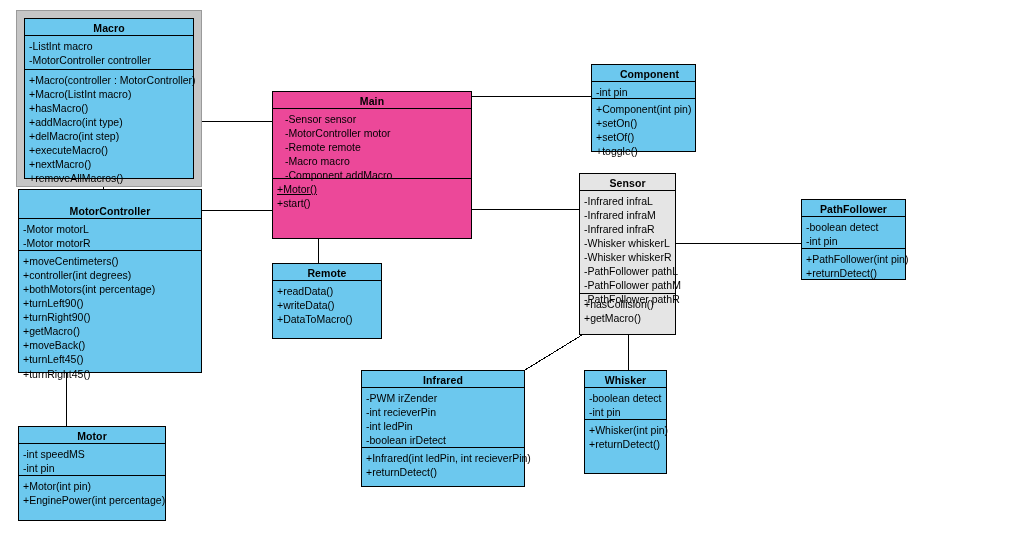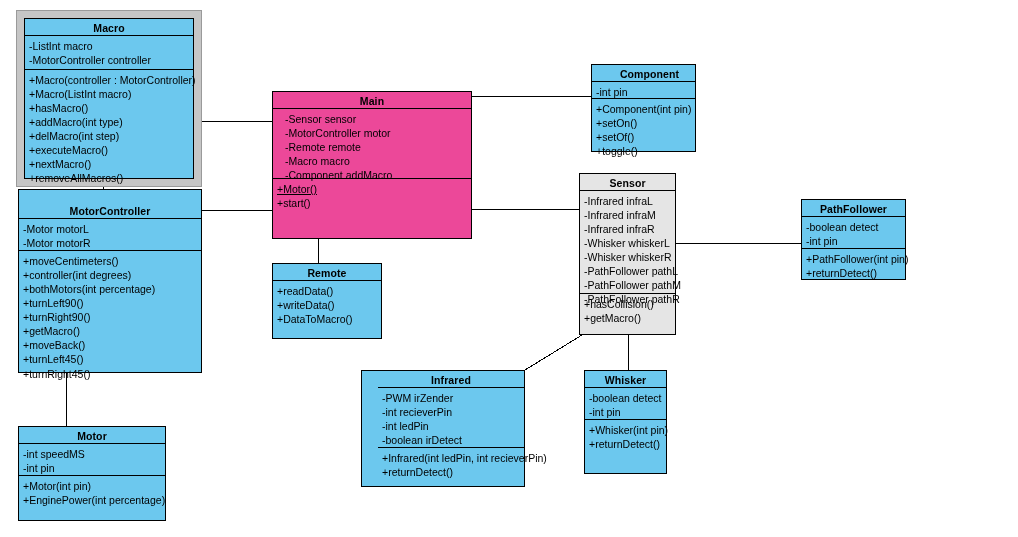--- a/index.html
+++ b/index.html
@@ -191,21 +191,21 @@
       <div class="cls-title" style="height: 17px;">PathFollower</div>
       <div class="cls-section cls-attrs" style="height: 32px;">
         <div class="cls-row">-boolean detect</div>
         <div class="cls-row">-int pin</div>
       </div>
       <div class="cls-section cls-methods-fill" style="height: 30px;">
         <div class="cls-row">+PathFollower(int pin)</div>
         <div class="cls-row">+returnDetect()</div>
       </div>
     </div>
-    <div class="uml-class" style="left: 361px; top: 370px; width: 164px; height: 117px; background: rgb(108, 200, 238); border-color: rgb(0, 0, 0); padding-left: 16px;">
+    <div class="uml-class" style="left: 361px; top: 370px; width: 164px; height: 117px; background: rgb(108, 200, 238); border-color: rgb(0, 0, 0);">
       <div class="cls-title" style="height: 17px;">Infrared</div>
       <div class="cls-section cls-attrs" style="height: 60px;">
         <div class="cls-row">-PWM irZender</div>
         <div class="cls-row">-int recieverPin</div>
         <div class="cls-row">-int ledPin</div>
         <div class="cls-row">-boolean irDetect</div>
       </div>
       <div class="cls-section cls-methods-fill" style="height: 38px;">
         <div class="cls-row">+Infrared(int ledPin, int recieverPin)</div>
         <div class="cls-row">+returnDetect()</div>

